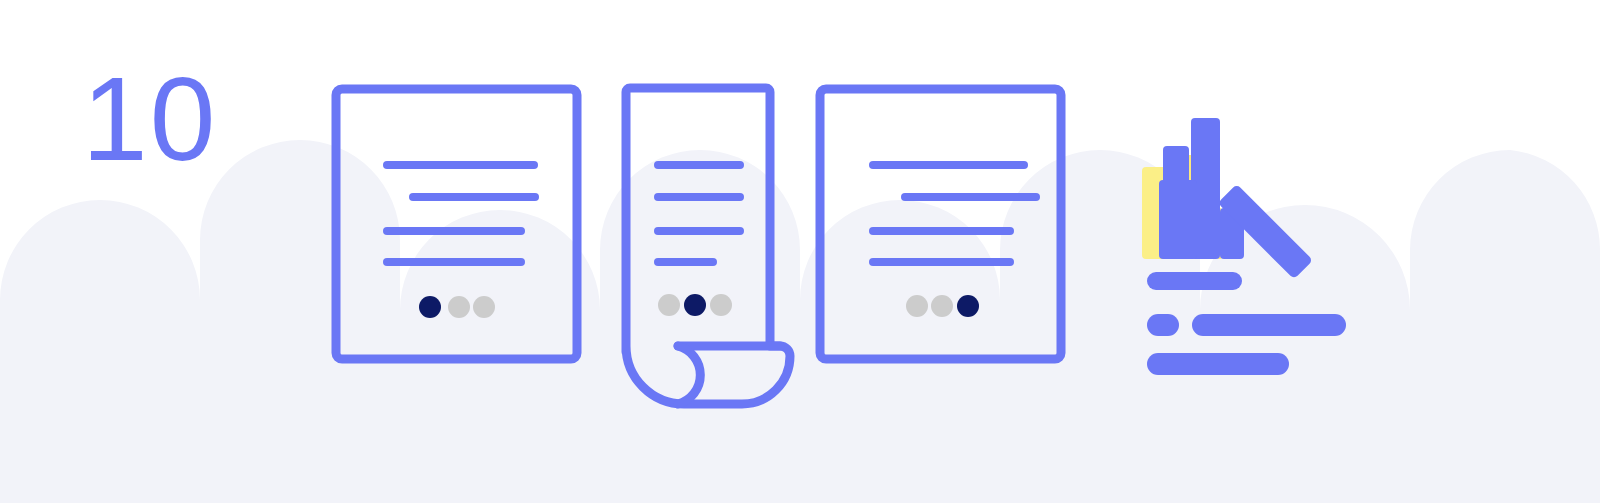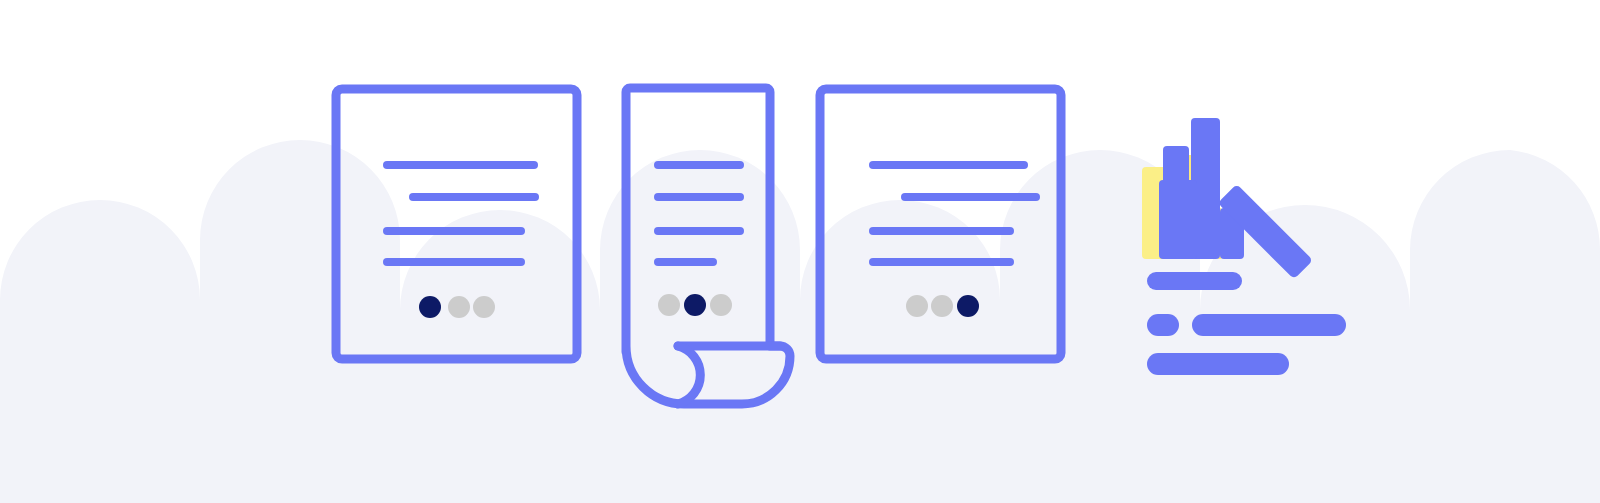--- a/index.html
+++ b/index.html
@@ -67,20 +67,21 @@
              A100,100 0 0 1 1200,250
              L1200,310
              A105,105 0 0 1 1305,205
              A105,105 0 0 1 1410,310
              L1410,250
              A100,100 0 0 1 1510,150
              A100,100 0 0 1 1600,250
              L1600,503 Z" fill="#f2f3f9"></path>
   </svg>
 
+  <div class="page-number">10</div>
 
   <svg id="illustration" viewBox="0 0 1600 503">
 
     <g>
       <rect x="336" y="89" width="241" height="270" rx="6" ry="6" fill="none" stroke="#6a77f5" stroke-width="9"></rect>
       <g stroke="#6a77f5" stroke-width="8" stroke-linecap="round">
         <line x1="387" y1="165" x2="534" y2="165"></line>
         <line x1="413" y1="197" x2="535" y2="197"></line>
         <line x1="387" y1="231" x2="521" y2="231"></line>
         <line x1="387" y1="262" x2="521" y2="262"></line>

